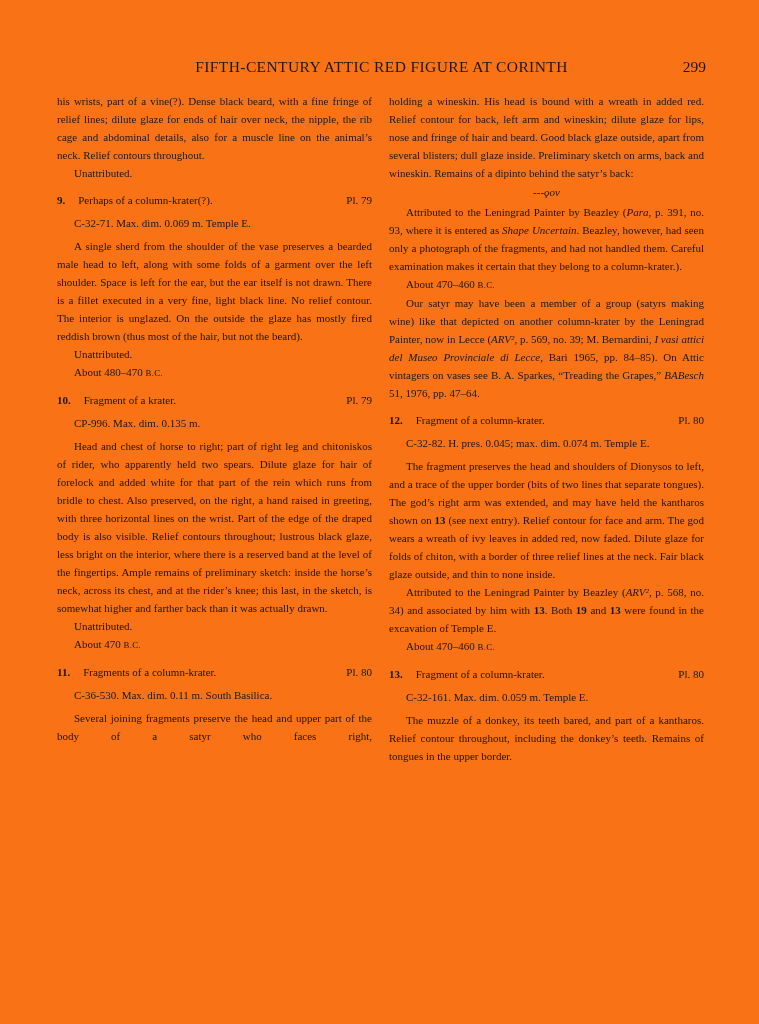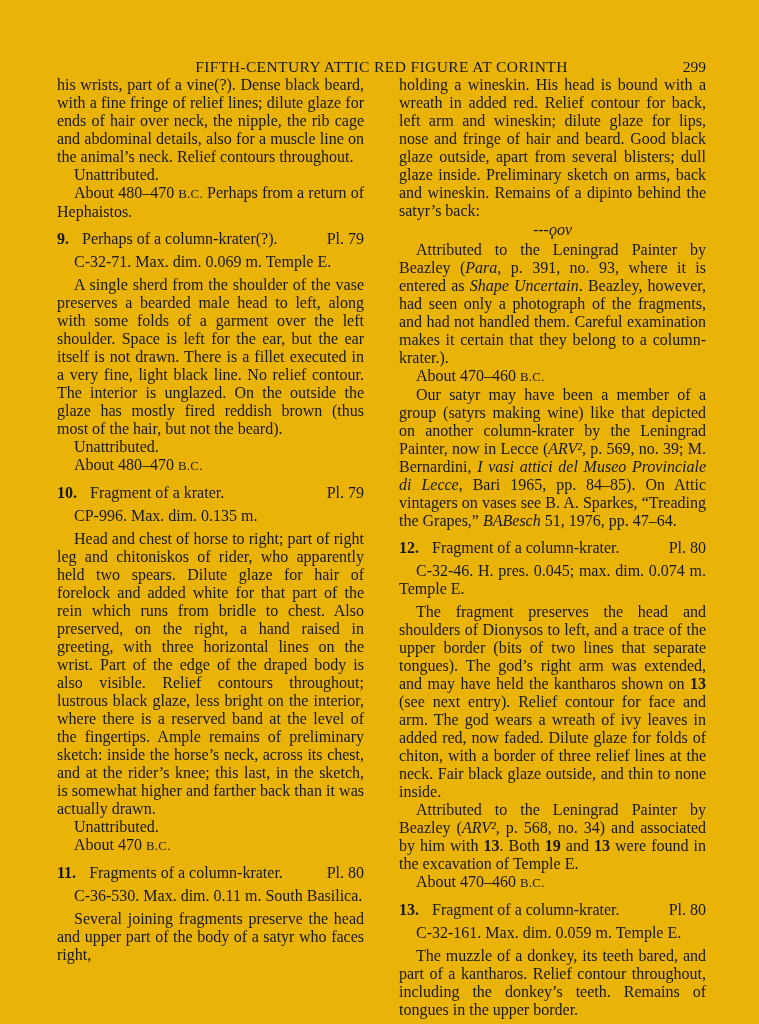--- a/index.html
+++ b/index.html
@@ -1,43 +1,43 @@
 <!DOCTYPE html>
 <html><head>
 <meta charset="utf-8">
 <style>
   html,body { margin:0; padding:0; background:#e8e8e8; }
   .page {
     position:relative;
     width:759px; height:1024px;
     margin:0 auto;
-    background:#eab308;
+    background:#f97316;
     color:#181818;
     font-family:"Liberation Serif", serif;
     box-sizing:border-box;
     padding:57px 53px 0 57px;
     overflow:hidden;
   }
   .running-head {
     position:relative;
     text-align:center;
     font-size:15.5px;
     letter-spacing:0.4px;
     line-height:19px;
     white-space:nowrap;
   }
   .rh-no {
     position:absolute; right:0; top:0;
     letter-spacing:0;
   }
   .columns {
     display:flex;
-    gap:35px;
-    margin-top:0;
-    font-size:16px;
+    gap:17px;
+    margin-top:16px;
+    font-size:11px;
     line-height:18px;
   }
   .col { width:315px; }
   p { margin:0; text-align:justify; hyphens:none; }
   .ind { text-indent:17px; }
   .jlast { text-align-last:justify; }
   .bc { font-size:0.8em; letter-spacing:0.3px; }
   .entry {
     display:flex;
     align-items:baseline;
@@ -63,21 +63,20 @@
   <div class="running-head">
     <span class="rh-title">FIFTH-CENTURY ATTIC RED FIGURE AT CORINTH</span>
     <span class="rh-no">299</span>
   </div>
 
   <div class="columns">
 
     <div class="col">
       <p>his wrists, part of a vine(?). Dense black beard, with a fine fringe of relief lines; dilute glaze for ends of hair over neck, the nipple, the rib cage and abdominal details, also for a muscle line on the animal’s neck. Relief contours throughout.</p>
       <p class="ind">Unattributed.</p>
-      <p class="ind"><span>About 480–470 </span><span class="bc">B.C.</span><span> Perhaps from a return of Hephaistos.</span></p>
 
       <p class="entry">
         <span class="no">9.</span>
         <span>Perhaps of a column-krater(?).</span>
         <span class="plate">Pl. 79</span>
       </p>
       <p class="catalog ind">C-32-71. Max. dim. 0.069 m. Temple E.</p>
       <p class="ind">A single sherd from the shoulder of the vase preserves a bearded male head to left, along with some folds of a garment over the left shoulder. Space is left for the ear, but the ear itself is not drawn. There is a fillet executed in a very fine, light black line. No relief contour. The interior is unglazed. On the outside the glaze has mostly fired reddish brown (thus most of the hair, but not the beard).</p>
       <p class="ind">Unattributed.</p>
       <p class="ind"><span>About 480–470 </span><span class="bc">B.C.</span></p>
@@ -106,21 +105,21 @@
       <p class="greek">---ϙον</p>
       <p class="ind"><span>Attributed to the Leningrad Painter by Beazley (</span><i>Para</i><span>, p. 391, no. 93, where it is entered as </span><i>Shape Uncertain</i><span>. Beazley, however, had seen only a photograph of the fragments, and had not handled them. Careful examination makes it certain that they belong to a column-krater.).</span></p>
       <p class="ind"><span>About 470–460 </span><span class="bc">B.C.</span></p>
       <p class="ind"><span>Our satyr may have been a member of a group (satyrs making wine) like that depicted on another column-krater by the Leningrad Painter, now in Lecce (</span><i>ARV²</i><span>, p. 569, no. 39; M. Bernardini, </span><i>I vasi attici del Museo Provinciale di Lecce</i><span>, Bari 1965, pp. 84–85). On Attic vintagers on vases see B. A. Sparkes, “Treading the Grapes,” </span><i>BABesch</i><span> 51, 1976, pp. 47–64.</span></p>
 
       <p class="entry">
         <span class="no">12.</span>
         <span>Fragment of a column-krater.</span>
         <span class="plate">Pl. 80</span>
       </p>
-      <p class="catalog ind">C-32-46. H. pres. 0.045; max. dim. 0.074 m. Temple E.</p>
+      <p class="catalog ind">C-32-82. H. pres. 0.045; max. dim. 0.074 m. Temple E.</p>
       <p class="ind"><span>The fragment preserves the head and shoulders of Dionysos to left, and a trace of the upper border (bits of two lines that separate tongues). The god’s right arm was extended, and may have held the kantharos shown on </span><b>13</b><span> (see next entry). Relief contour for face and arm. The god wears a wreath of ivy leaves in added red, now faded. Dilute glaze for folds of chiton, with a border of three relief lines at the neck. Fair black glaze outside, and thin to none inside.</span></p>
       <p class="ind"><span>Attributed to the Leningrad Painter by Beazley (</span><i>ARV²</i><span>, p. 568, no. 34) and associated by him with </span><b>13</b><span>. Both </span><b>19</b><span> and </span><b>13</b><span> were found in the excavation of Temple E.</span></p>
       <p class="ind"><span>About 470–460 </span><span class="bc">B.C.</span></p>
 
       <p class="entry">
         <span class="no">13.</span>
         <span>Fragment of a column-krater.</span>
         <span class="plate">Pl. 80</span>
       </p>
       <p class="catalog ind">C-32-161. Max. dim. 0.059 m. Temple E.</p>

